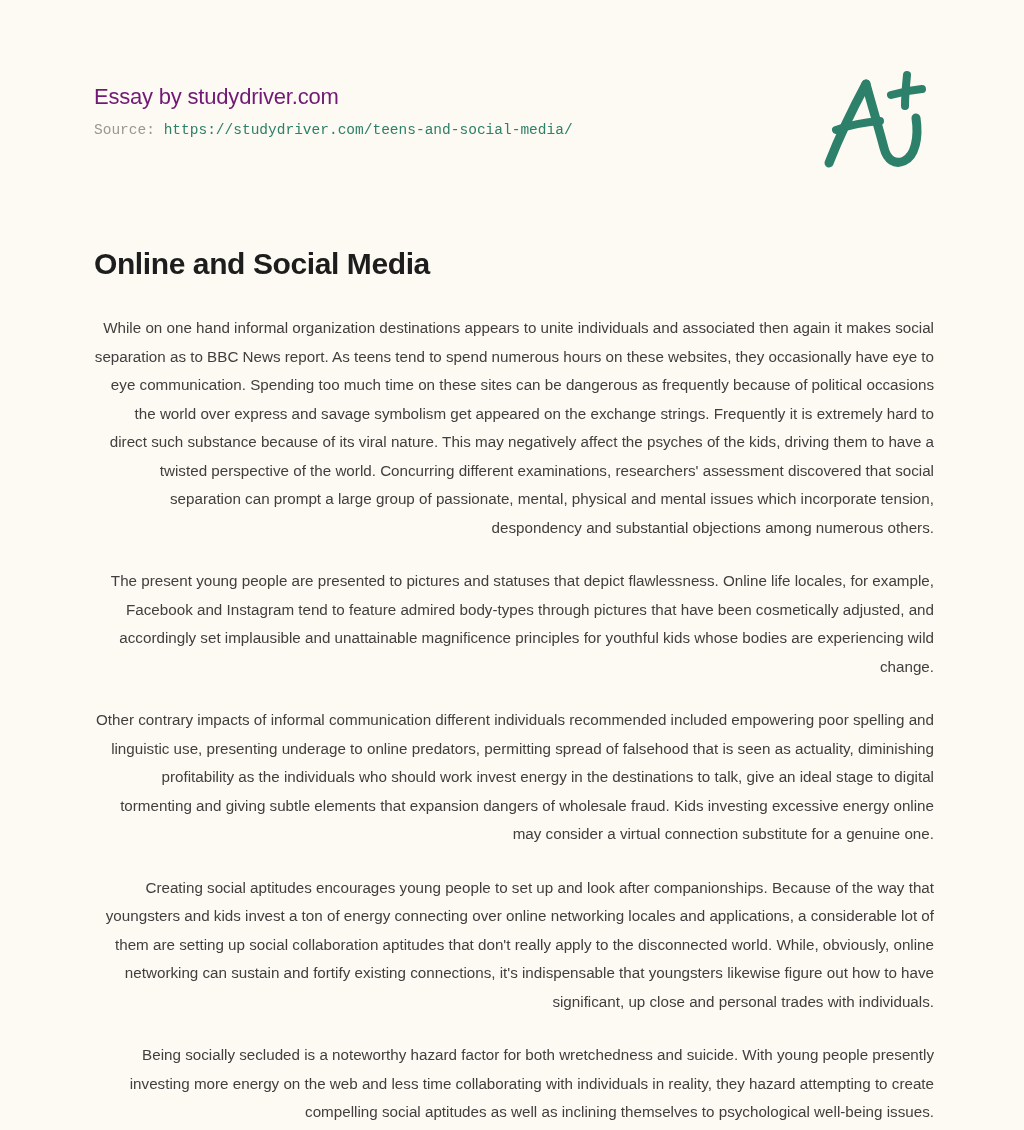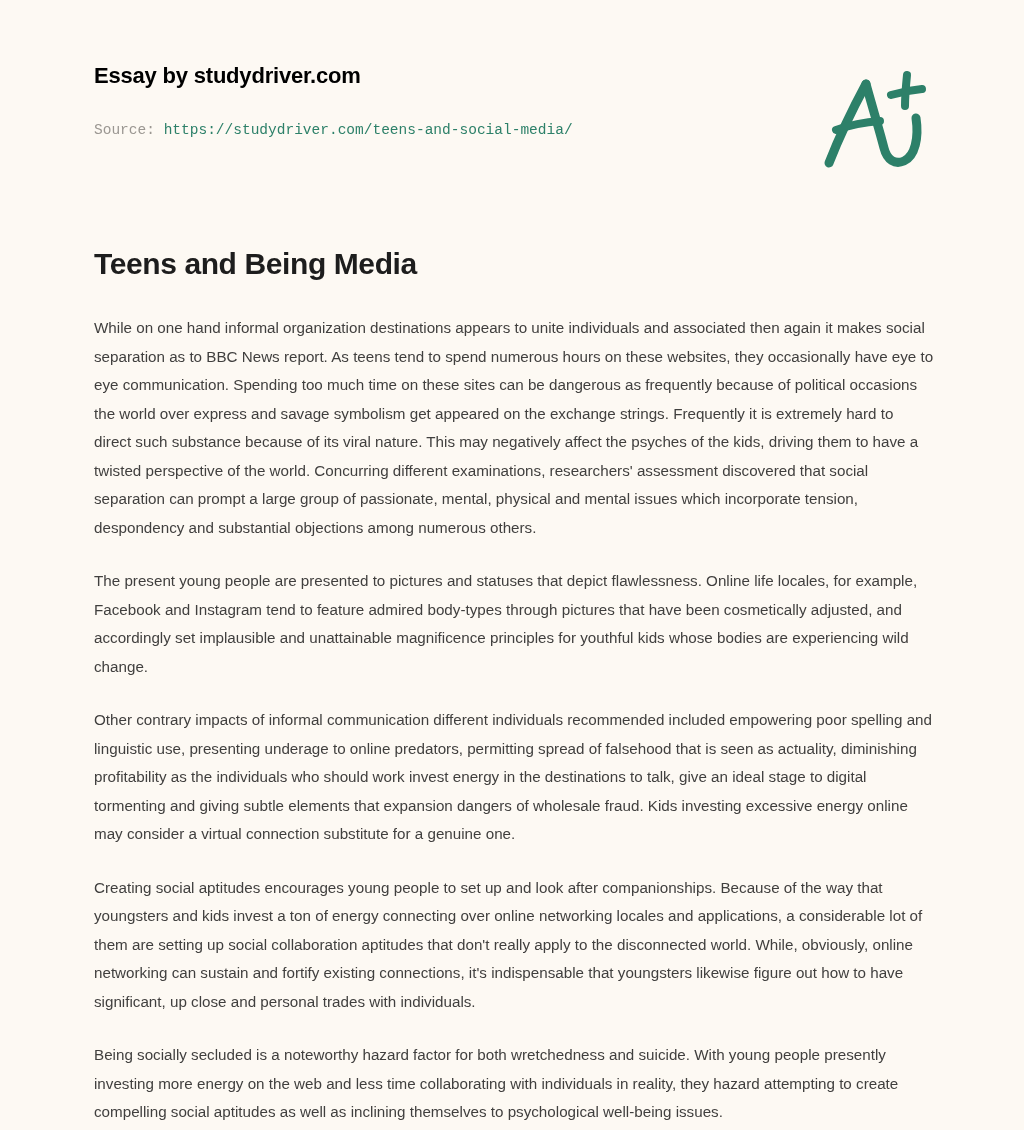--- a/index.html
+++ b/index.html
@@ -27,24 +27,24 @@
   .header {
     position: absolute;
     left: 0;
     top: 0;
     width: 1024px;
     height: 200px;
   }
   .brand-line {
     position: absolute;
     left: 94px;
-    top: 63px;
+    top: 84px;
     font-size: 22px;
-    font-weight: bold;
-    color: #000000;
+    font-weight: normal;
+    color: #701a75;
     letter-spacing: -0.2px;
     white-space: nowrap;
   }
   .source-line {
     position: absolute;
     left: 94px;
     top: 122px;
     font-size: 14.5px;
     color: #9b9792;
     white-space: nowrap;
@@ -82,21 +82,21 @@
     color: #1d1d1d;
     letter-spacing: -0.4px;
     line-height: 1.2;
     margin: 0 0 32px 0;
   }
   .para {
     font-size: 15.2px;
     line-height: 28.5px;
     color: #403f3e;
     margin: 0 0 25px 0;
-    text-align: left;
+    text-align: right;
   }
   .para:last-child {
     margin-bottom: 6px;
   }
 </style>
 </head>
 <body>
 
 <div class="page">
 
@@ -123,21 +123,21 @@
 
           <path d="M95 9 C 94 19, 93 30, 93 40" stroke-width="8"></path>
         </g>
       </svg>
     </div>
 
   </div>
 
   <div class="article">
 
-    <h1 class="essay-title">Teens and Being Media</h1>
+    <h1 class="essay-title">Online and Social Media</h1>
 
     <p class="para">While on one hand informal organization destinations appears to unite individuals and associated then again it makes social separation as to BBC News report. As teens tend to spend numerous hours on these websites, they occasionally have eye to eye communication. Spending too much time on these sites can be dangerous as frequently because of political occasions the world over express and savage symbolism get appeared on the exchange strings. Frequently it is extremely hard to direct such substance because of its viral nature. This may negatively affect the psyches of the kids, driving them to have a twisted perspective of the world. Concurring different examinations, researchers' assessment discovered that social separation can prompt a large group of passionate, mental, physical and mental issues which incorporate tension, despondency and substantial objections among numerous others.</p>
     <p class="para">The present young people are presented to pictures and statuses that depict flawlessness. Online life locales, for example, Facebook and Instagram tend to feature admired body-types through pictures that have been cosmetically adjusted, and accordingly set implausible and unattainable magnificence principles for youthful kids whose bodies are experiencing wild change.</p>
     <p class="para">Other contrary impacts of informal communication different individuals recommended included empowering poor spelling and linguistic use, presenting underage to online predators, permitting spread of falsehood that is seen as actuality, diminishing profitability as the individuals who should work invest energy in the destinations to talk, give an ideal stage to digital tormenting and giving subtle elements that expansion dangers of wholesale fraud. Kids investing excessive energy online may consider a virtual connection substitute for a genuine one.</p>
     <p class="para">Creating social aptitudes encourages young people to set up and look after companionships. Because of the way that youngsters and kids invest a ton of energy connecting over online networking locales and applications, a considerable lot of them are setting up social collaboration aptitudes that don't really apply to the disconnected world. While, obviously, online networking can sustain and fortify existing connections, it's indispensable that youngsters likewise figure out how to have significant, up close and personal trades with individuals.</p>
     <p class="para">Being socially secluded is a noteworthy hazard factor for both wretchedness and suicide. With young people presently investing more energy on the web and less time collaborating with individuals in reality, they hazard attempting to create compelling social aptitudes as well as inclining themselves to psychological well-being issues.</p>
 
   </div>
 
 </div>

